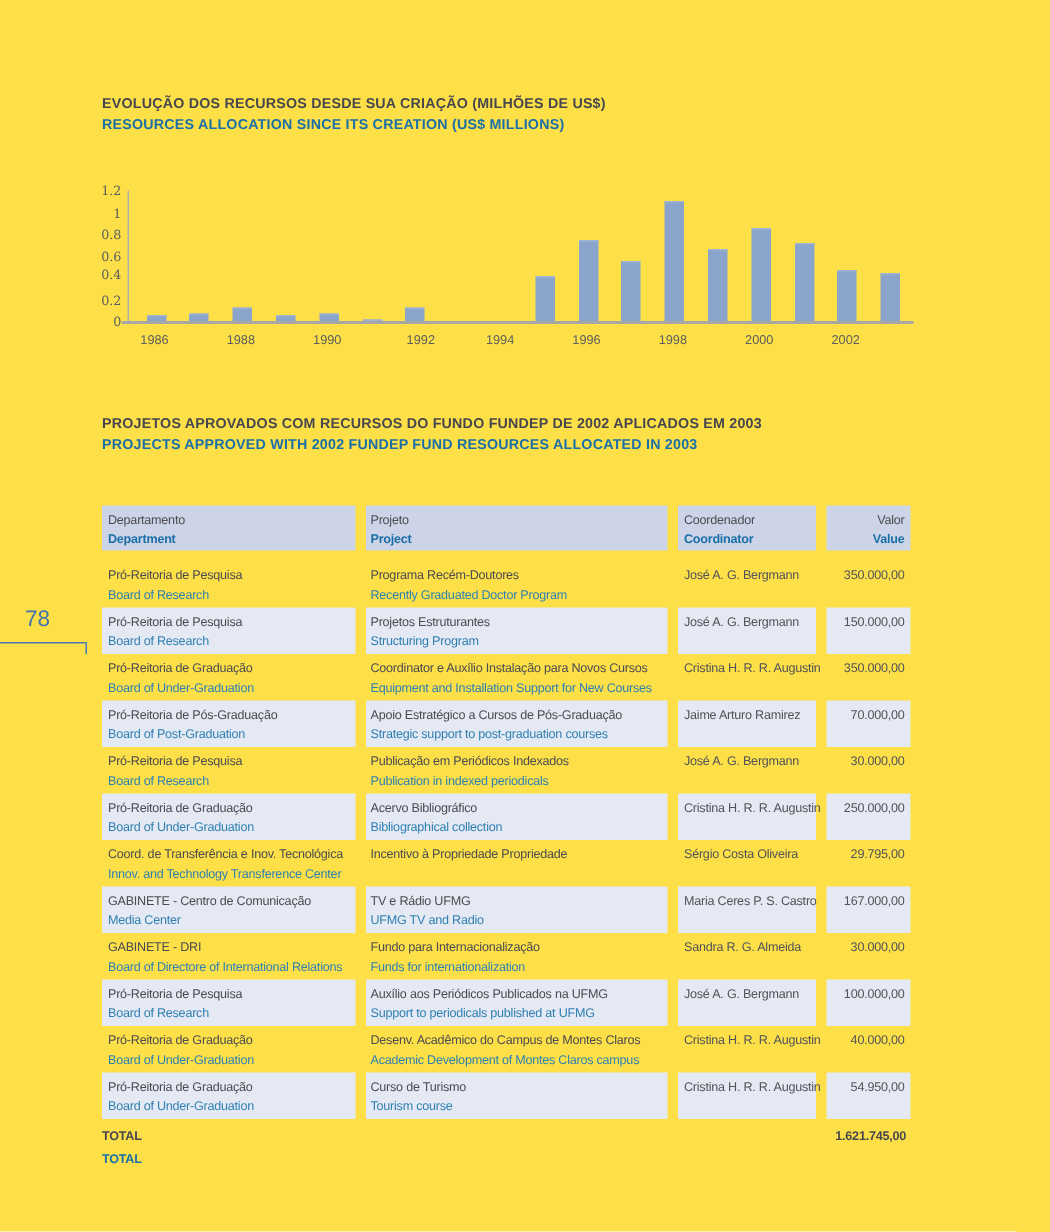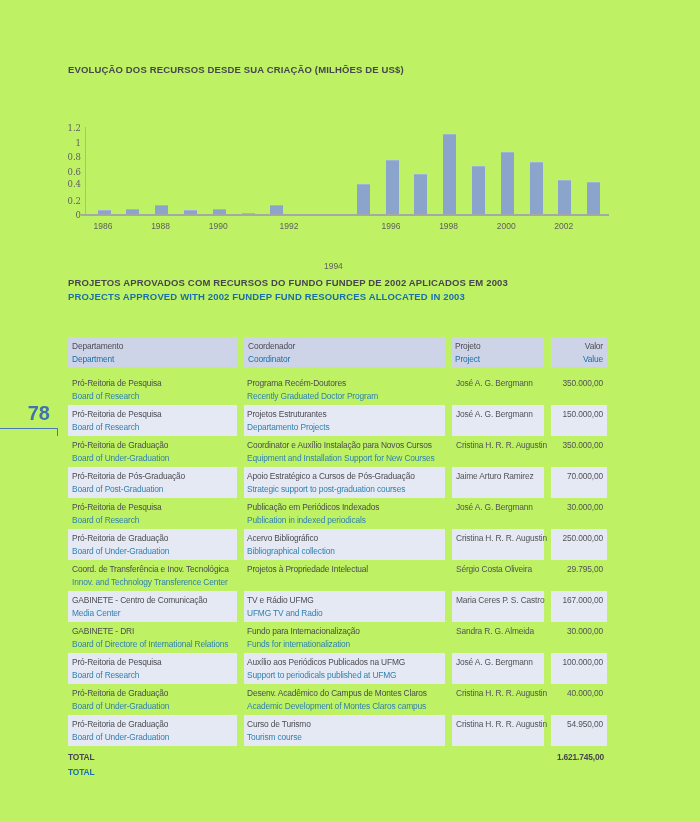--- a/index.html
+++ b/index.html
@@ -1,16 +1,16 @@
 <!DOCTYPE html>
 <html><head>
 <meta charset="utf-8">
 <style>
   html,body{margin:0;padding:0;background:#fff;}
-  .page{position:relative;width:700px;height:821px;background:#bef264;overflow:hidden;
+  .page{position:relative;width:700px;height:821px;background:#fde047;overflow:hidden;
         font-family:"Liberation Sans",sans-serif;}
 
   
   .titles{position:absolute;line-height:14px;font-size:9.5px;font-weight:bold;letter-spacing:.15px;}
   .t-pt{color:#47464e;}
   .t-en{color:#1a6fa9;}
   #chart-titles{left:68px;top:63px;}
   #table-titles{left:68px;top:276px;}
 
   
@@ -18,57 +18,58 @@
   .plot{position:absolute;left:85px;top:127px;width:523px;height:88px;
         border-left:1px solid #b3b3b3;}
   .xaxis{position:absolute;left:81px;top:214px;width:528px;height:2px;background:#a7a7a7;}
   .bar{position:absolute;bottom:0;width:13px;background:#8ba4cb;border-top:1px solid #9fb4d4;}
   .ytick{position:absolute;left:50px;width:31px;text-align:right;font-family:"DejaVu Serif",serif;
          font-size:8.5px;color:#5e5e5e;line-height:10px;}
   .xtick{position:absolute;top:221px;width:40px;text-align:center;font-family:Liberation Sans, sans-serif;
          font-size:8.5px;color:#5e5e5e;line-height:10px;}
 
   
-  .pagenum{position:absolute;left:0;top:402px;width:50px;text-align:right;
-           font-size:20px;color:#3f72ae;line-height:22px;font-weight:bold;}
+  .pagenum{position:absolute;left:0;top:402px;width:50px;text-align:center;
+           font-size:15px;color:#3f72ae;line-height:22px;}
   .pagenum-line{position:absolute;left:0;top:428px;width:57px;height:1px;background:#4a7ab5;}
   .pagenum-tick{position:absolute;left:57px;top:428px;width:1px;height:8px;background:#4a7ab5;}
 
   
   .table{position:absolute;left:68px;top:337px;width:540px;font-size:8.4px;letter-spacing:-0.15px;}
   .thead,.trow{display:grid;grid-template-columns:169px 201px 92px 56px;column-gap:7px;}
   .thead{height:30px;}
   .thead .cell{background:#cdd4e7;padding-top:3px;}
   .tbody{margin-top:7px;}
   .trow{height:31px;}
   .trow.alt .cell{background:#e5e9f3;}
   .cell{padding-top:3px;overflow:visible;}
   .cell .line{line-height:13px;white-space:nowrap;}
   .c1{padding-left:4px;}
   .c2{padding-left:3px;}
   .c3{padding-left:4px;}
   .c4{text-align:right;padding-right:4px;}
   .pt{color:#4c4b52;}
   .en{color:#2f80b2;}
-  .hd-en{color:#1a6fa9;font-weight:normal;}
+  .hd-en{color:#1a6fa9;font-weight:bold;}
   .coord{color:#535359;}
   .valtxt{color:#535359;}
 
   .total-row{display:flex;justify-content:space-between;margin-top:4px;
              font-weight:bold;color:#47464e;line-height:14px;}
   .total-row .tv{padding-right:4px;}
   .total-en{font-weight:bold;color:#1a6fa9;line-height:14px;margin-top:1px;}
 </style>
 </head>
 <body>
 
 <div class="page">
 
   <div class="titles" id="chart-titles">
     <div class="t-pt">EVOLUÇÃO DOS RECURSOS DESDE SUA CRIAÇÃO (MILHÕES DE US$)</div>
+    <div class="t-en">RESOURCES ALLOCATION SINCE ITS CREATION (US$ MILLIONS)</div>
   </div>
 
   <div id="chart">
     <div>
         <div class="ytick" style="top: 210px;">0</div>
         <div class="ytick" style="top: 195.5px;">0.2</div>
         <div class="ytick" style="top: 179px;">0.4</div>
         <div class="ytick" style="top: 166.5px;">0.6</div>
         <div class="ytick" style="top: 152px;">0.8</div>
         <div class="ytick" style="top: 137.5px;">1</div>
@@ -90,22 +91,22 @@
         <div class="bar" style="left: 414.7px; height: 62px; background: rgb(139, 164, 203);"></div>
         <div class="bar" style="left: 443.5px; height: 52px; background: rgb(139, 164, 203);"></div>
         <div class="bar" style="left: 472.3px; height: 34px; background: rgb(139, 164, 203);"></div>
         <div class="bar" style="left: 501.1px; height: 32px; background: rgb(139, 164, 203);"></div>
       </div>
     <div class="xaxis"></div>
     <div>
         <div class="xtick" style="left: 83px;">1986</div>
         <div class="xtick" style="left: 140.6px;">1988</div>
         <div class="xtick" style="left: 198.2px;">1990</div>
-        <div class="xtick" style="left: 269px;">1992</div>
-        <div class="xtick" style="left: 313.4px; margin-top: 40px;">1994</div>
+        <div class="xtick" style="left: 250px; text-align: right;">1992</div>
+        <div class="xtick" style="left: 313.4px;">1994</div>
         <div class="xtick" style="left: 371px;">1996</div>
         <div class="xtick" style="left: 428.6px;">1998</div>
         <div class="xtick" style="left: 486.2px;">2000</div>
         <div class="xtick" style="left: 543.8px;">2002</div>
       </div>
   </div>
 
   <div class="pagenum">78</div>
   <div class="pagenum-line"></div>
   <div class="pagenum-tick"></div>
@@ -114,28 +115,28 @@
     <div class="t-pt">PROJETOS APROVADOS COM RECURSOS DO FUNDO FUNDEP DE 2002 APLICADOS EM 2003</div>
     <div class="t-en">PROJECTS APPROVED WITH 2002 FUNDEP FUND RESOURCES ALLOCATED IN 2003</div>
   </div>
 
   <div class="table">
     <div class="thead">
       <div class="cell c1">
         <div class="line pt">Departamento</div>
         <div class="line hd-en">Department</div>
       </div>
+      <div class="cell c2">
+        <div class="line pt">Projeto</div>
+        <div class="line hd-en">Project</div>
+      </div>
       <div class="cell c3">
         <div class="line pt">Coordenador</div>
         <div class="line hd-en">Coordinator</div>
       </div>
-      <div class="cell c2">
-        <div class="line pt">Projeto</div>
-        <div class="line hd-en">Project</div>
-      </div>
       <div class="cell c4">
         <div class="line pt">Valor</div>
         <div class="line hd-en">Value</div>
       </div>
     </div>
 
     <div class="tbody">
         <div class="trow">
           <div class="cell c1">
             <div class="line pt">Pró-Reitoria de Pesquisa</div>
@@ -152,21 +153,21 @@
             <div class="line valtxt">350.000,00</div>
           </div>
         </div>
         <div class="trow alt">
           <div class="cell c1">
             <div class="line pt">Pró-Reitoria de Pesquisa</div>
             <div class="line en">Board of Research</div>
           </div>
           <div class="cell c2">
             <div class="line pt">Projetos Estruturantes</div>
-            <div class="line en">Departamento Projects</div>
+            <div class="line en">Structuring Program</div>
           </div>
           <div class="cell c3">
             <div class="line coord">José A. G. Bergmann</div>
           </div>
           <div class="cell c4">
             <div class="line valtxt">150.000,00</div>
           </div>
         </div>
         <div class="trow">
           <div class="cell c1">
@@ -231,21 +232,21 @@
           <div class="cell c4">
             <div class="line valtxt">250.000,00</div>
           </div>
         </div>
         <div class="trow">
           <div class="cell c1">
             <div class="line pt">Coord. de Transferência e Inov. Tecnológica</div>
             <div class="line en">Innov. and Technology Transference Center</div>
           </div>
           <div class="cell c2">
-            <div class="line pt">Projetos à Propriedade Intelectual</div>
+            <div class="line pt">Incentivo à Propriedade Propriedade</div>
           </div>
           <div class="cell c3">
             <div class="line coord">Sérgio Costa Oliveira</div>
           </div>
           <div class="cell c4">
             <div class="line valtxt">29.795,00</div>
           </div>
         </div>
         <div class="trow alt">
           <div class="cell c1">

